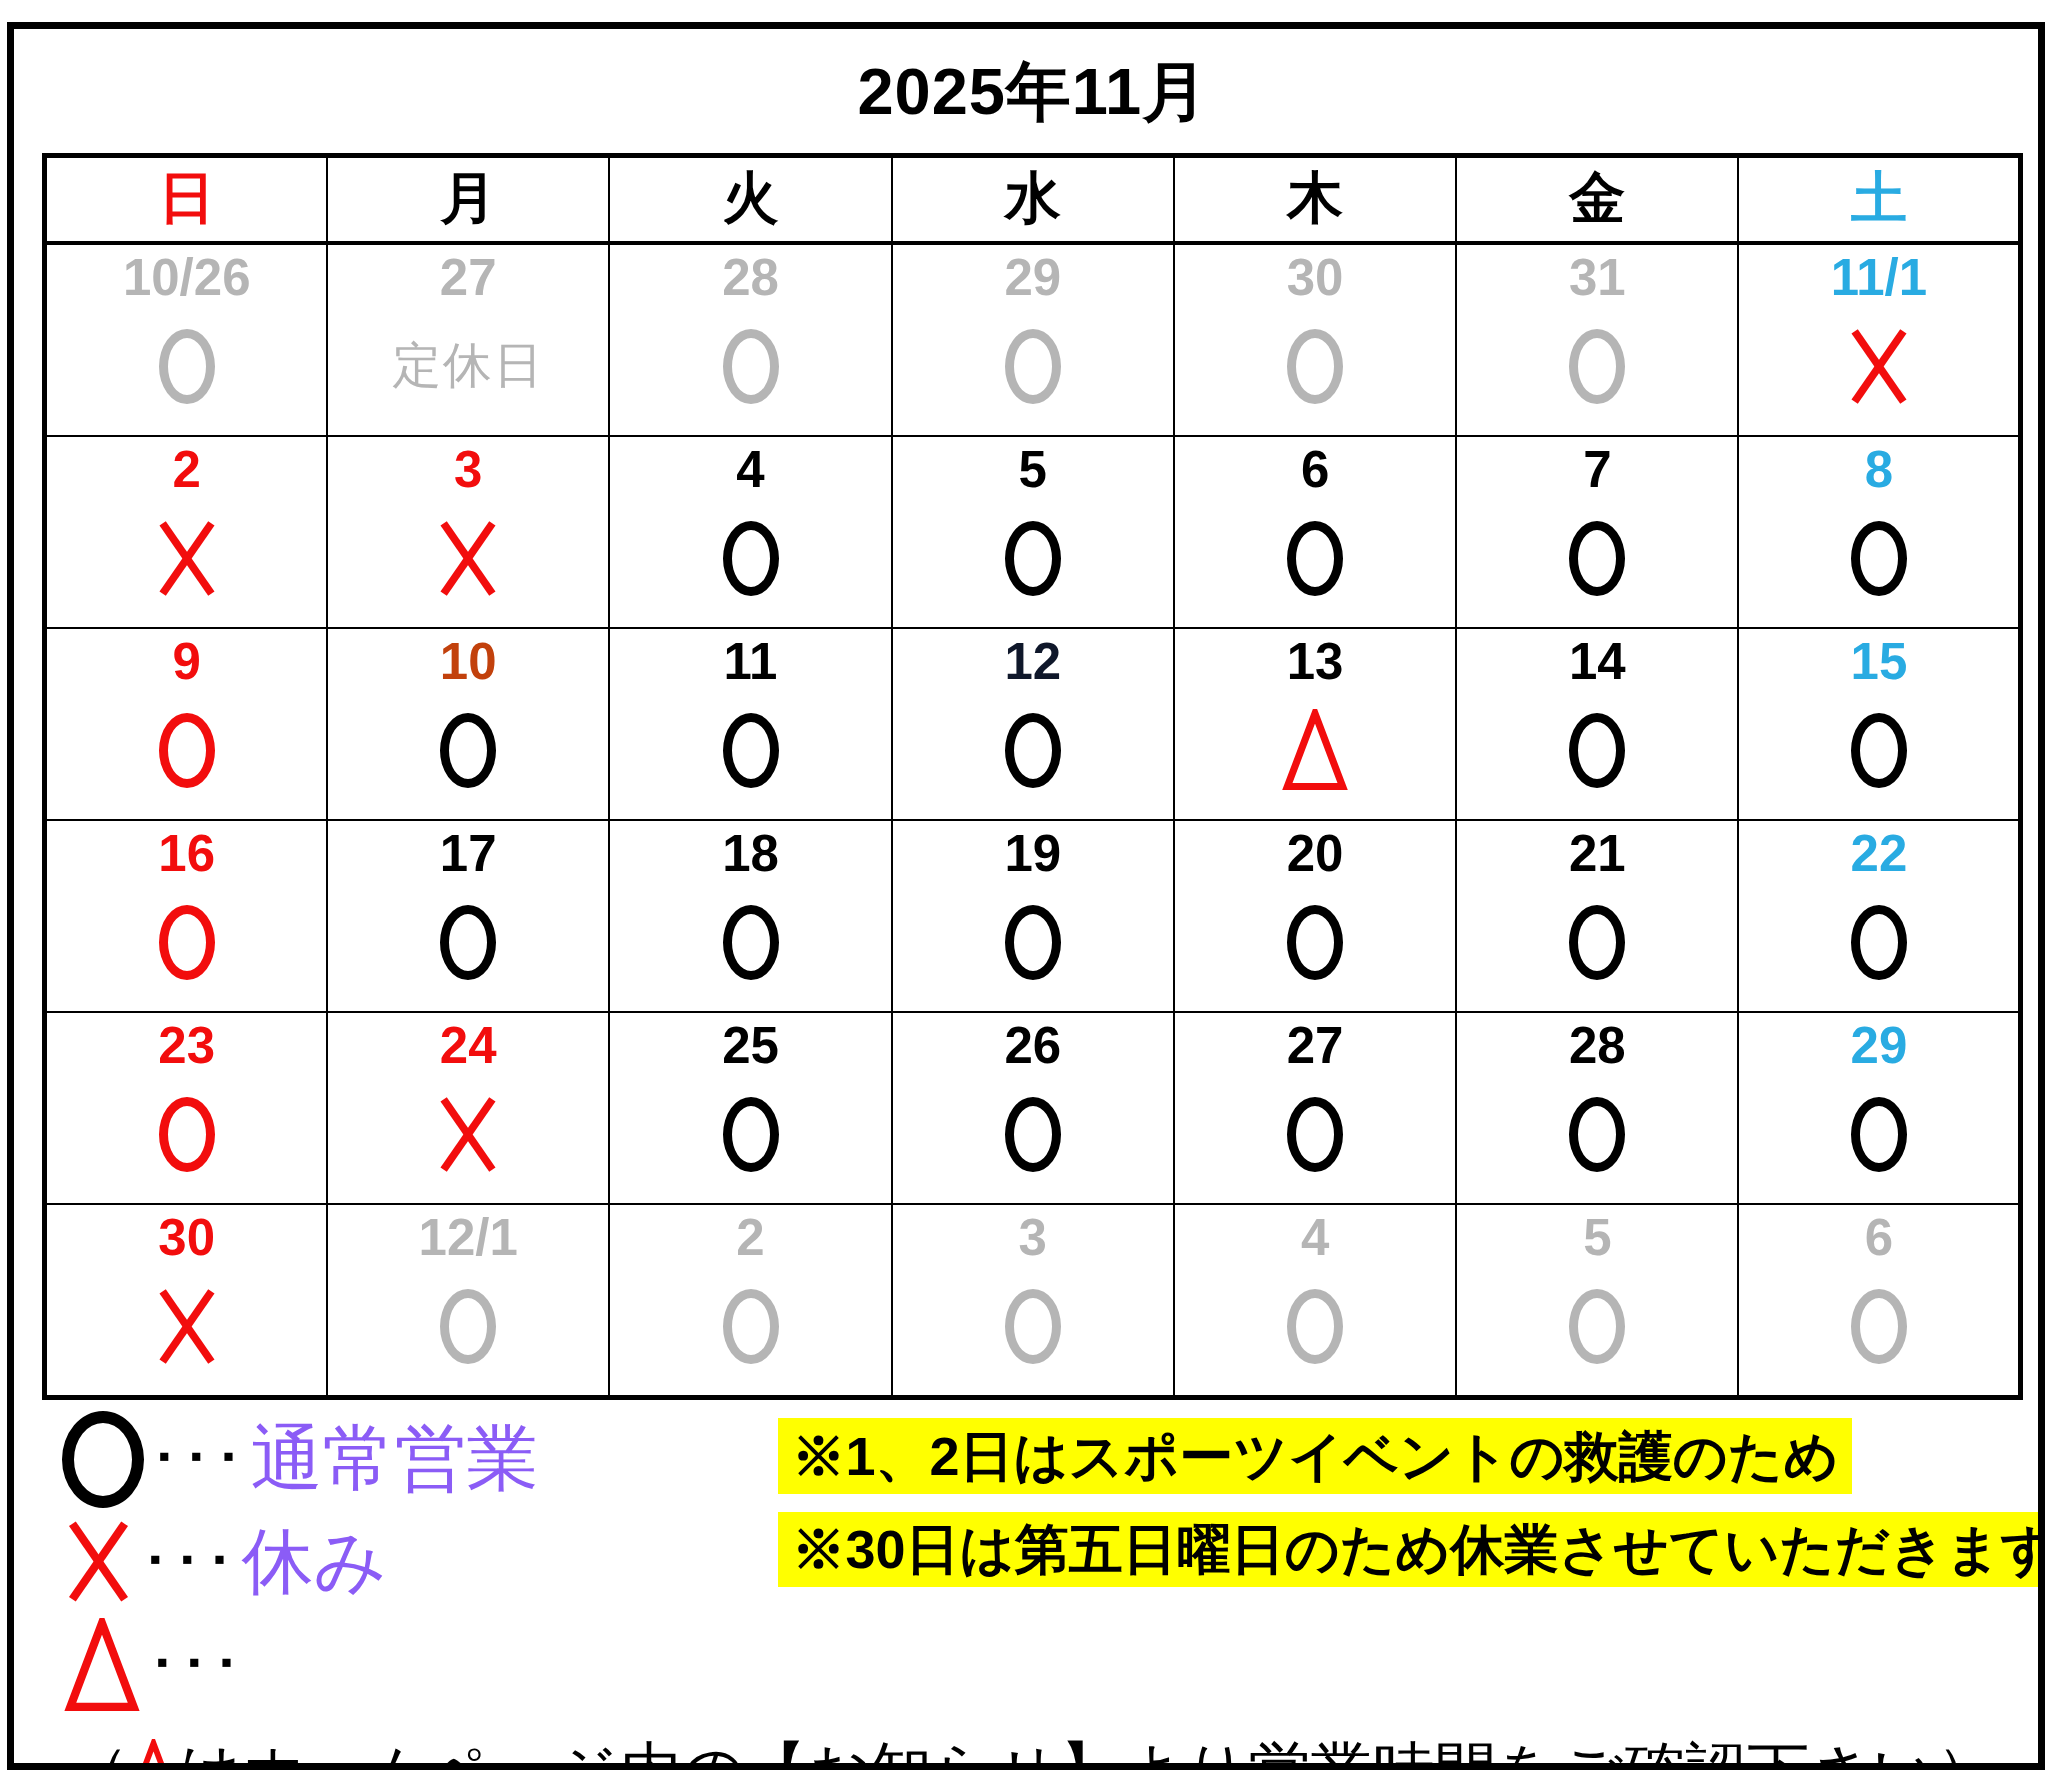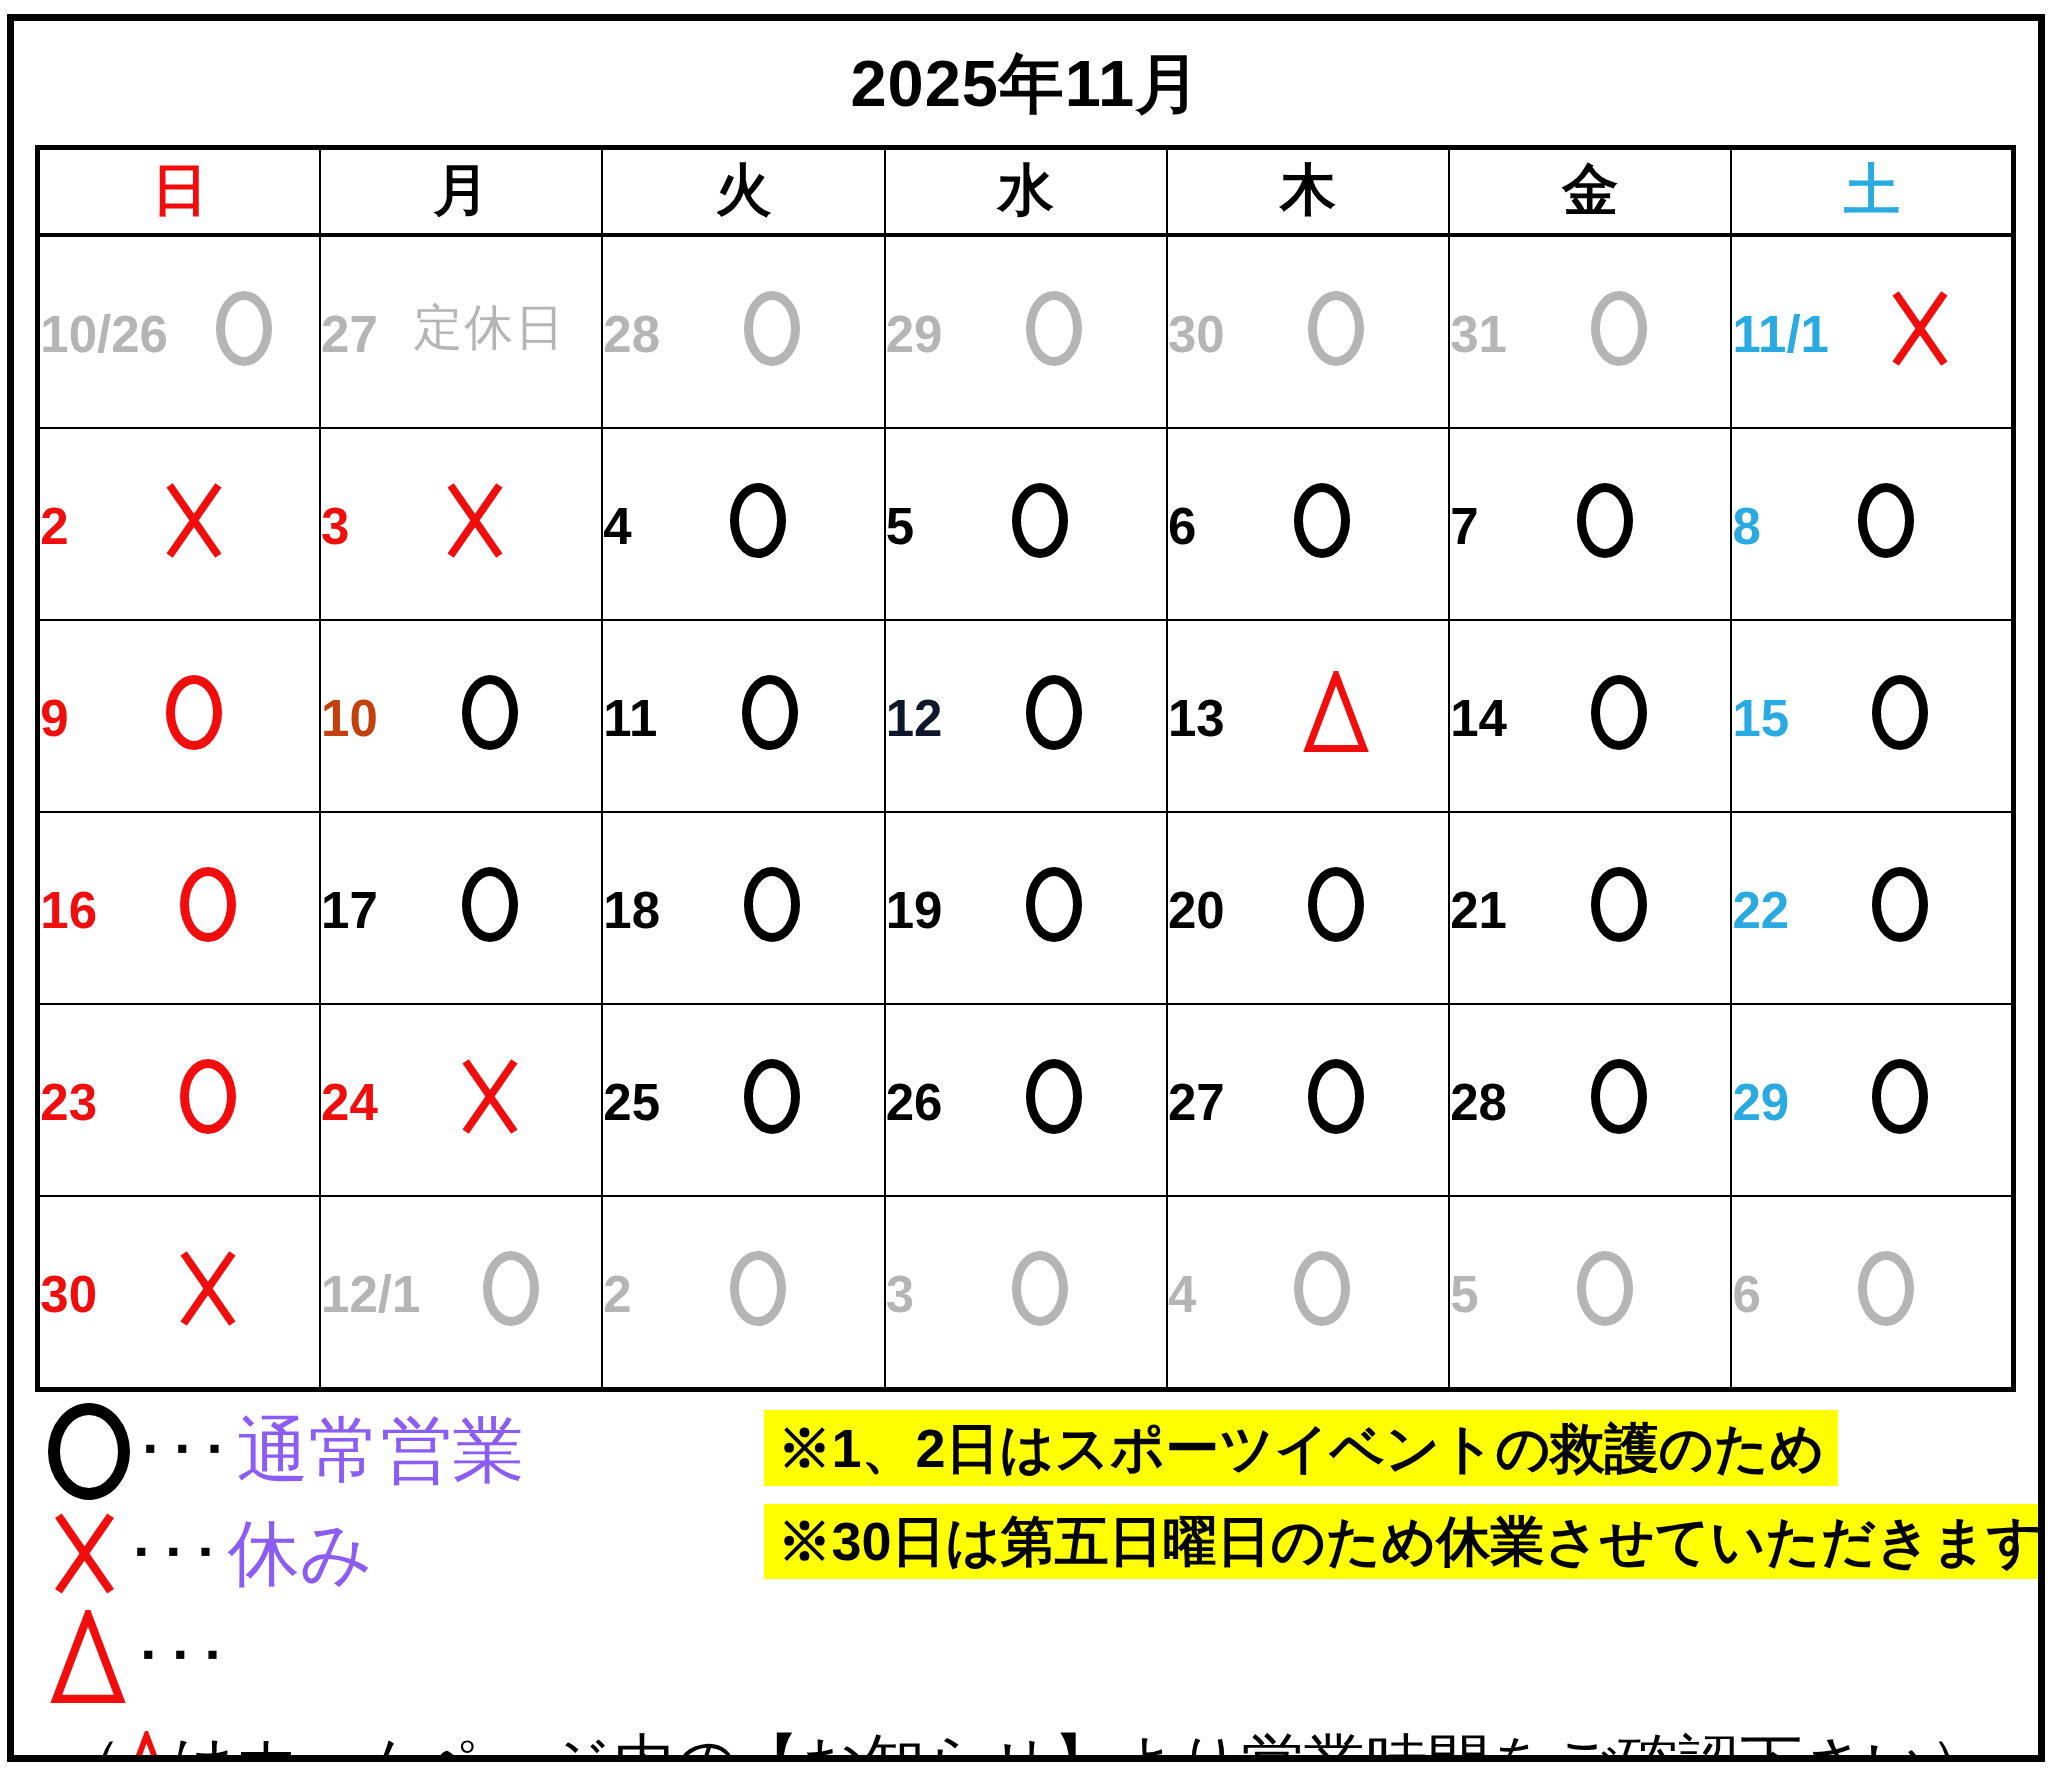--- a/index.html
+++ b/index.html
@@ -3,37 +3,37 @@
 <meta charset="utf-8">
 <style>
   * { margin:0; padding:0; box-sizing:border-box; }
   body {
     font-family:"Liberation Sans", sans-serif;
     background:#ffffff;
     width:2058px; height:1786px;
   }
   .page { position:relative; width:2058px; height:1786px; background:#fff; overflow:hidden; }
   .frame {
-    position:absolute; left:6.8px; top:14px; width:2038px; height:1748px;
-    border:7.7px solid #000; background:#fff; overflow:hidden;
+    position:absolute; left:6.8px; top:22px; width:2038px; height:1748px;
+    border:7.7px solid #000; background:#fff; overflow:hidden;padding-left:14px;
   }
   .title {
     margin-top:19px; text-align:center;
     font-size:65px; font-weight:700; color:#000; letter-spacing:0.9px;
   }
   table.cal {
     width:1981px; margin:17px auto 0; border-collapse:collapse;
     table-layout:fixed; border:5.1px solid #000; background:#fff;
   }
   table.cal th {
     height:87px; border:2.6px solid #000; border-bottom:4.3px solid #000;
     font-size:56px; font-weight:700; text-align:center; vertical-align:middle;
   }
   table.cal td { height:190px; border:2.6px solid #000; padding:0; vertical-align:top; }
-  .cell { height:190px; display:flex; flex-direction:row; align-items:center; }
+  .cell { height:190px; display:flex; flex-direction:column; align-items:center; }
   .date { margin-top:6.8px; font-size:51px; font-weight:700; line-height:1.05; }
   .symwrap { flex:1; width:100%; display:flex; align-items:center; justify-content:center; margin-bottom:6.8px; }
   .sym-circle {
     display:inline-block; width:56px; height:75px;
     border:9.4px solid #000; border-radius:50%;
   }
   .sym-x { display:block; width:66px; height:83px; }
   .sym-tri { display:block; width:68px; height:82px; }
   .sym-text { font-size:49px; font-weight:400; letter-spacing:1.7px; }
 

